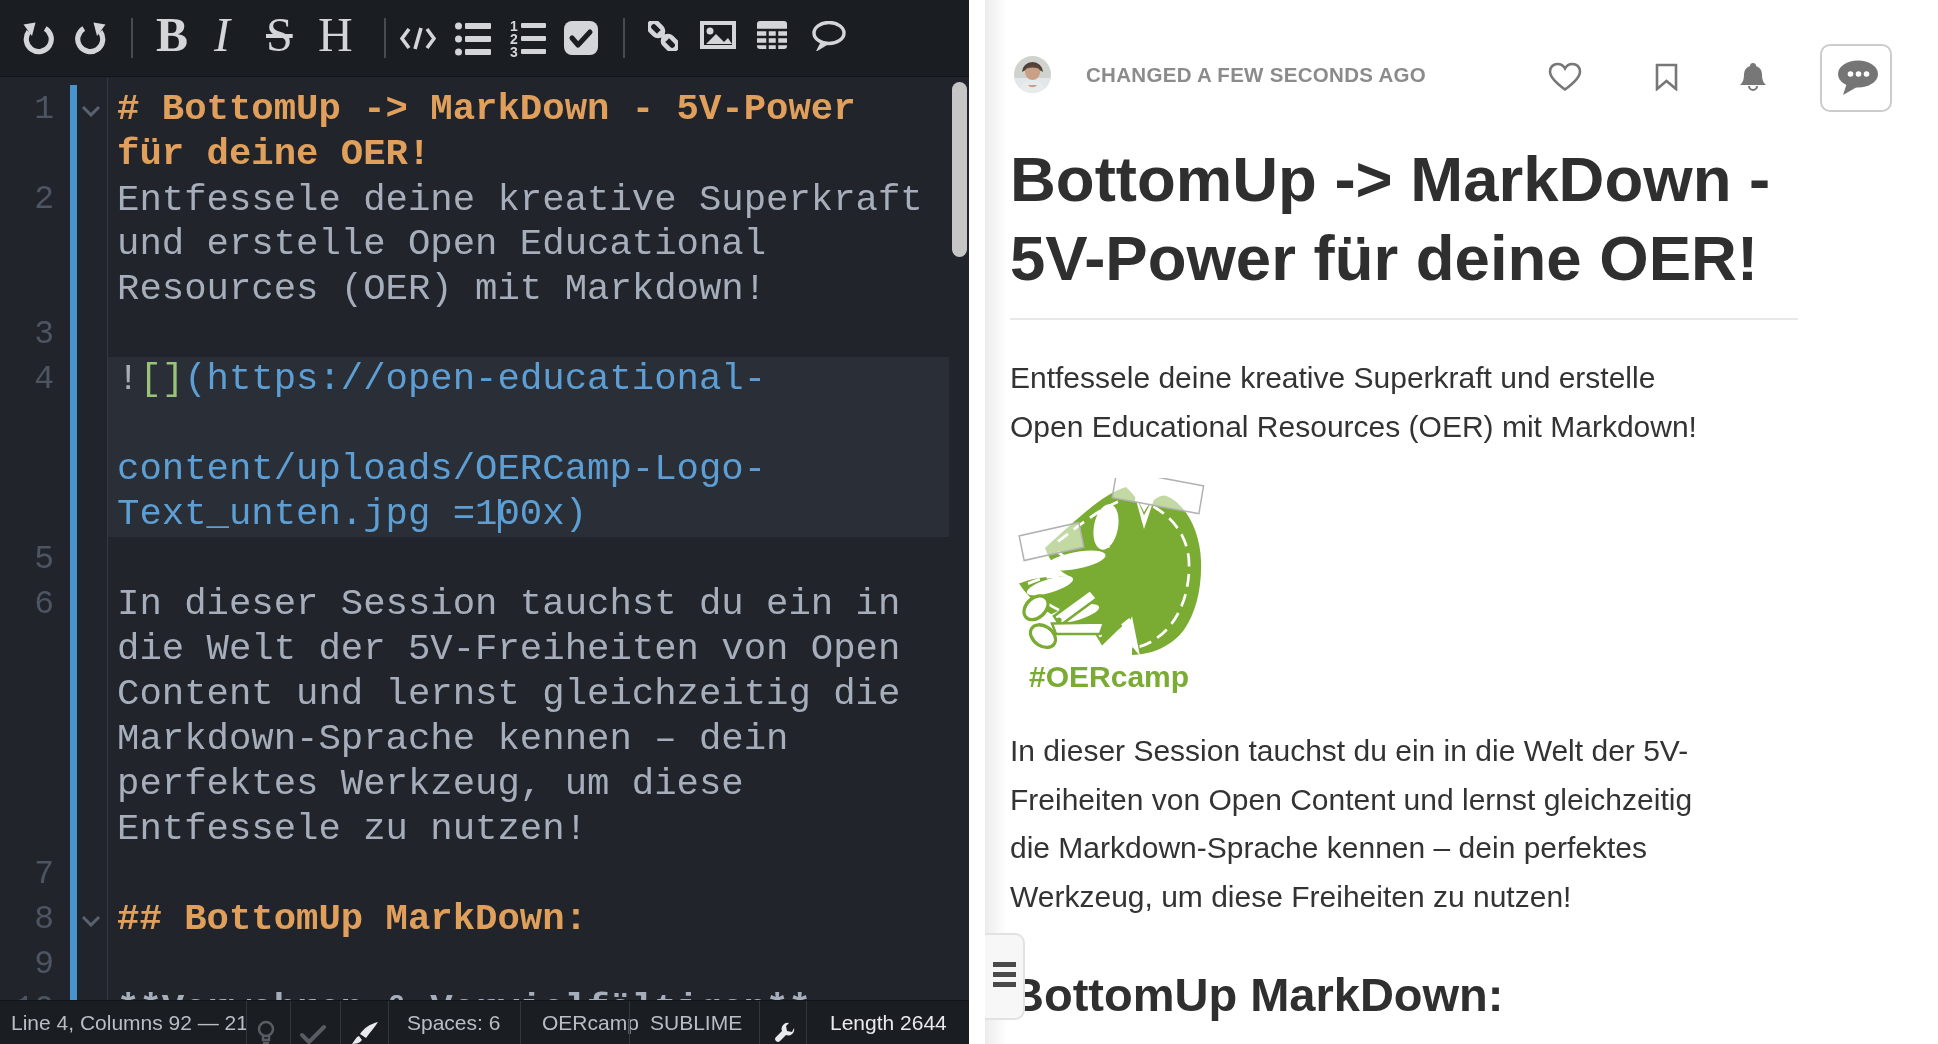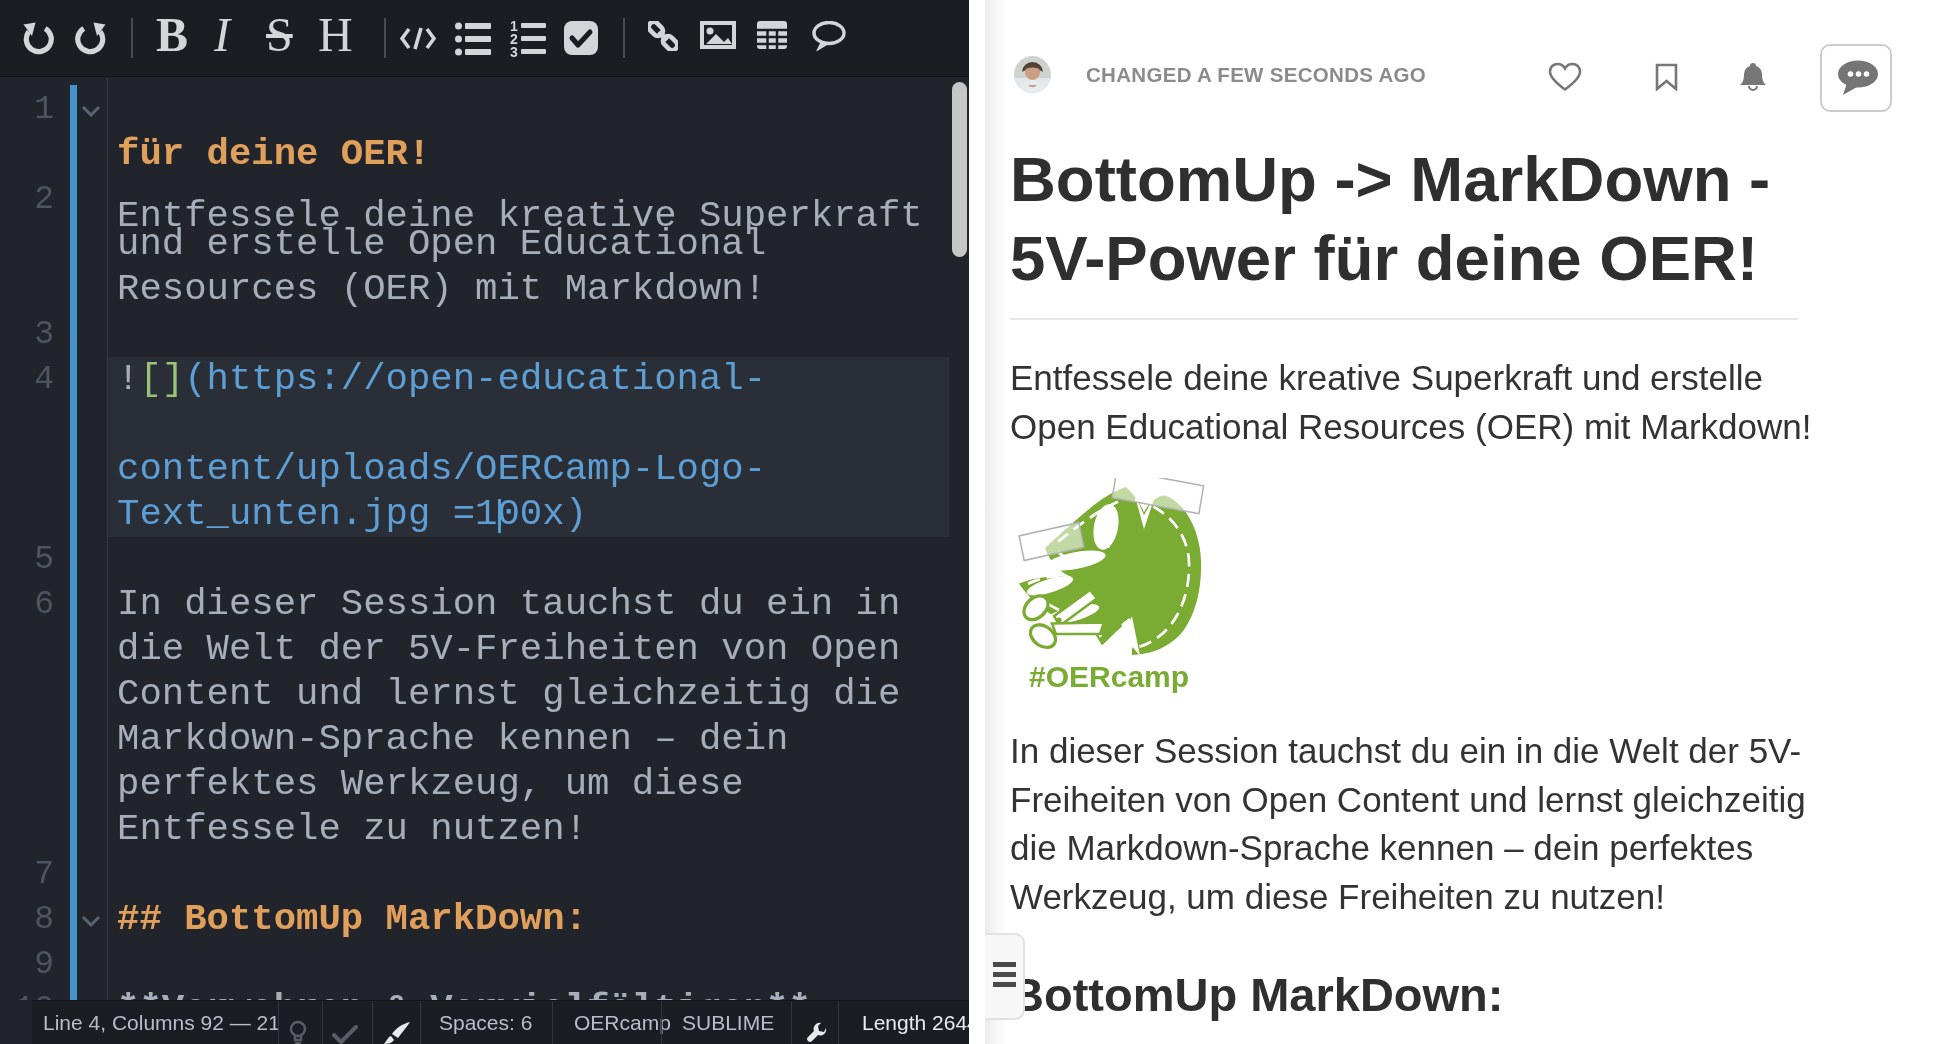--- a/index.html
+++ b/index.html
@@ -18,35 +18,35 @@
 .lnum { position:absolute; left:0; width:54px; text-align:right; font-family:"Liberation Mono",monospace; font-size:33px; line-height:45px; color:#4d5562; }
 .co { color:#e0a05c; font-weight:bold; }
 .cg { color:#a7aebb; }
 .cb { color:#5d9fd4; }
 .cgr { color:#98c379; }
 .cbold { color:#a7aebb; font-weight:bold; }
 .cursor { position:absolute; left:498px; top:421px; width:3px; height:34px; background:#569cd6; }
 .fold { position:absolute; left:81px; width:20px; height:12px; }
 .sbthumb { position:absolute; left:952px; top:4px; width:15px; height:175px; background:#c6c6c6; border-radius:8px; }
 
-.status { position:absolute; left:0; bottom:0; width:969px; height:44px; background:#1a1d22; border-top:1px solid #121419; color:#b9bec6; font-size:21px;margin-left:32px; }
+.status { position:absolute; left:0; bottom:0; width:969px; height:44px; background:#1a1d22; border-top:1px solid #121419; color:#b9bec6; font-size:21px; }
 .stitem { position:absolute; top:0; height:44px; line-height:44px; }
 .ssep { position:absolute; top:0; height:44px; width:1px; background:#33373d; }
 
 .split { position:absolute; left:969px; top:0; width:16px; height:1044px; background:#ffffff; }
 
 .right { position:absolute; left:985px; top:0; width:953px; height:1044px; background:#fff; }
 .rshadow { position:absolute; left:0; top:0; width:22px; height:1044px; background:linear-gradient(to right, rgba(0,0,0,0.075), rgba(0,0,0,0)); }
 .changed { position:absolute; left:73px; top:63px; font-size:20.5px; line-height:24px; font-weight:bold; color:#8b8b8b; letter-spacing:0.3px;margin-left:28px; }
 .avatar { position:absolute; left:29px; top:56px; width:37px; height:37px; border-radius:50%; overflow:hidden; }
 .hbtn { position:absolute; color:#7d7d7d; }
 .cmtbtn { position:absolute; left:835px; top:44px; width:72px; height:68px; border:2px solid #cccccc; border-radius:10px; background:#fff; }
 .h1 { position:absolute; left:25px; top:140px; width:820px; font-size:63.5px; line-height:79px; font-weight:bold; color:#2f2f2f; letter-spacing:0px; }
 .hrline { position:absolute; left:25px; top:318px; width:788px; height:2px; background:#e8e8e8; }
-.para { position:absolute; left:25px; width:820px; font-size:35px; line-height:48.5px; color:#333; }
+.para { position:absolute; left:25px; width:820px; font-size:30px; line-height:48.5px; color:#333; }
 .h2 { position:absolute; left:25px; top:966px; width:788px; font-size:47px; line-height:58px; font-weight:bold; color:#2f2f2f; padding-bottom:22px; border-bottom:2px solid #e8e8e8; }
 .tab { position:absolute; left:0px; top:933px; width:40px; height:87px; background:#f7f7f7; border:2px solid #e2e2e2; border-left:none; border-radius:0 10px 10px 0; }
 .tab .bars { position:absolute; left:8px; top:27px; width:23px; }
 .tab .bar { height:4.5px; background:#4a4a4a; margin-bottom:5.5px; }
 </style>
 </head>
 <body>
 <div class="app">
   <div class="left">
     <div class="toolbar">
@@ -122,22 +122,23 @@
         </svg>
       <svg class="tb" style="left:812px;top:21px" width="34" height="30" viewBox="0 0 34 30">
           <ellipse cx="17" cy="12" rx="15" ry="10.5" fill="none" stroke="#d3d5d9" stroke-width="3.4"></ellipse>
           <path d="M9.5 21 L5.5 29 L16 22.6" fill="#d3d5d9" stroke="#d3d5d9" stroke-width="1.5"></path>
         </svg>
     </div>
     <div class="editor">
       <div class="activeline"></div>
       <div class="bluebar"></div>
       <div class="gutline"></div>
+      <div class="row" style="top:9px"><span class="co"># BottomUp -&gt; MarkDown - 5V-Power</span></div>
 <div class="row" style="top:54px"><span class="co">für deine OER!</span></div>
-<div class="row" style="top:116px"><span class="cg">Entfessele deine kreative Superkraft</span></div>
+<div class="row" style="top:100px"><span class="cg">Entfessele deine kreative Superkraft</span></div>
 <div class="row" style="top:144px"><span class="cg">und erstelle Open Educational</span></div>
 <div class="row" style="top:189px"><span class="cg">Resources (OER) mit Markdown!</span></div>
 <div class="row" style="top:279px"><span class="cg">!</span><span class="cgr">[]</span><span class="cb">(https://open-educational-</span></div>
 <div class="row" style="top:369px"><span class="cb">content/uploads/OERCamp-Logo-</span></div>
 <div class="row" style="top:414px"><span class="cb">Text_unten.jpg =100x)</span></div>
 <div class="row" style="top:504px"><span class="cg">In dieser Session tauchst du ein in</span></div>
 <div class="row" style="top:549px"><span class="cg">die Welt der 5V-Freiheiten von Open</span></div>
 <div class="row" style="top:594px"><span class="cg">Content und lernst gleichzeitig die</span></div>
 <div class="row" style="top:639px"><span class="cg">Markdown-Sprache kennen – dein</span></div>
 <div class="row" style="top:684px"><span class="cg">perfektes Werkzeug, um diese</span></div>

